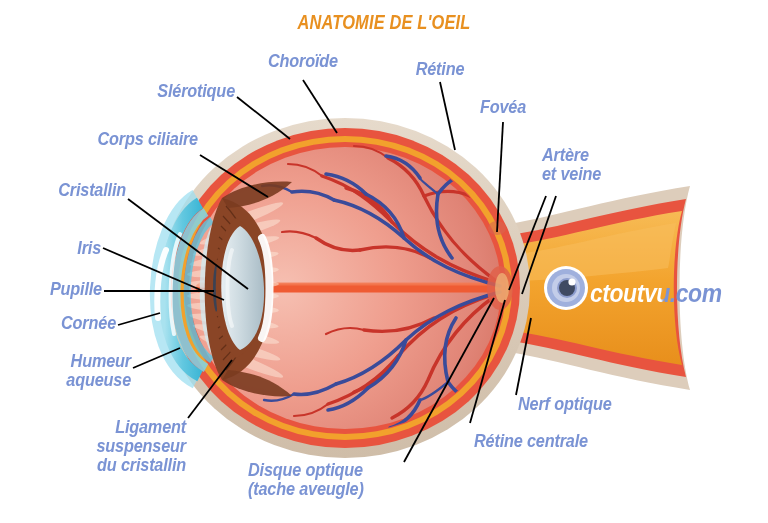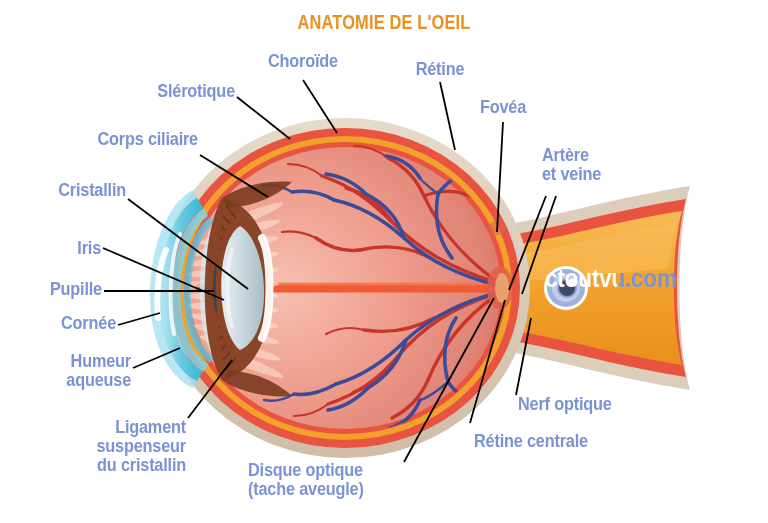--- a/index.html
+++ b/index.html
@@ -8,20 +8,21 @@
     padding: 0;
     background: #ffffff;
   }
   #stage {
     position: relative;
     width: 768px;
     height: 523px;
     background: #ffffff;
     overflow: hidden;
     font-family: "Liberation Sans", sans-serif;
+    font-style: italic;
   }
   #diagram-svg {
     position: absolute;
     left: 0;
     top: 0;
     width: 768px;
     height: 523px;
   }
   .lbl {
     position: absolute;
@@ -51,22 +52,23 @@
     font-size: 20px;
     letter-spacing: 0.2px;
     transform: scaleX(0.82);
   }
   #watermark {
     position: absolute;
     left: 545px;
     top: 264px;
     height: 44px;
     display: flex;
-    align-items: flex-start;
+    align-items: flex-end;
     gap: 3px;
+    padding-left: 45px;
   }
   #watermark-text {
     font-family: "Liberation Sans", sans-serif;
     font-weight: bold;
     font-size: 25px;
     letter-spacing: -0.5px;
     transform: scaleX(0.92);
     transform-origin: 0 50%;
     color: #ffffff;
     background: linear-gradient(to right,

